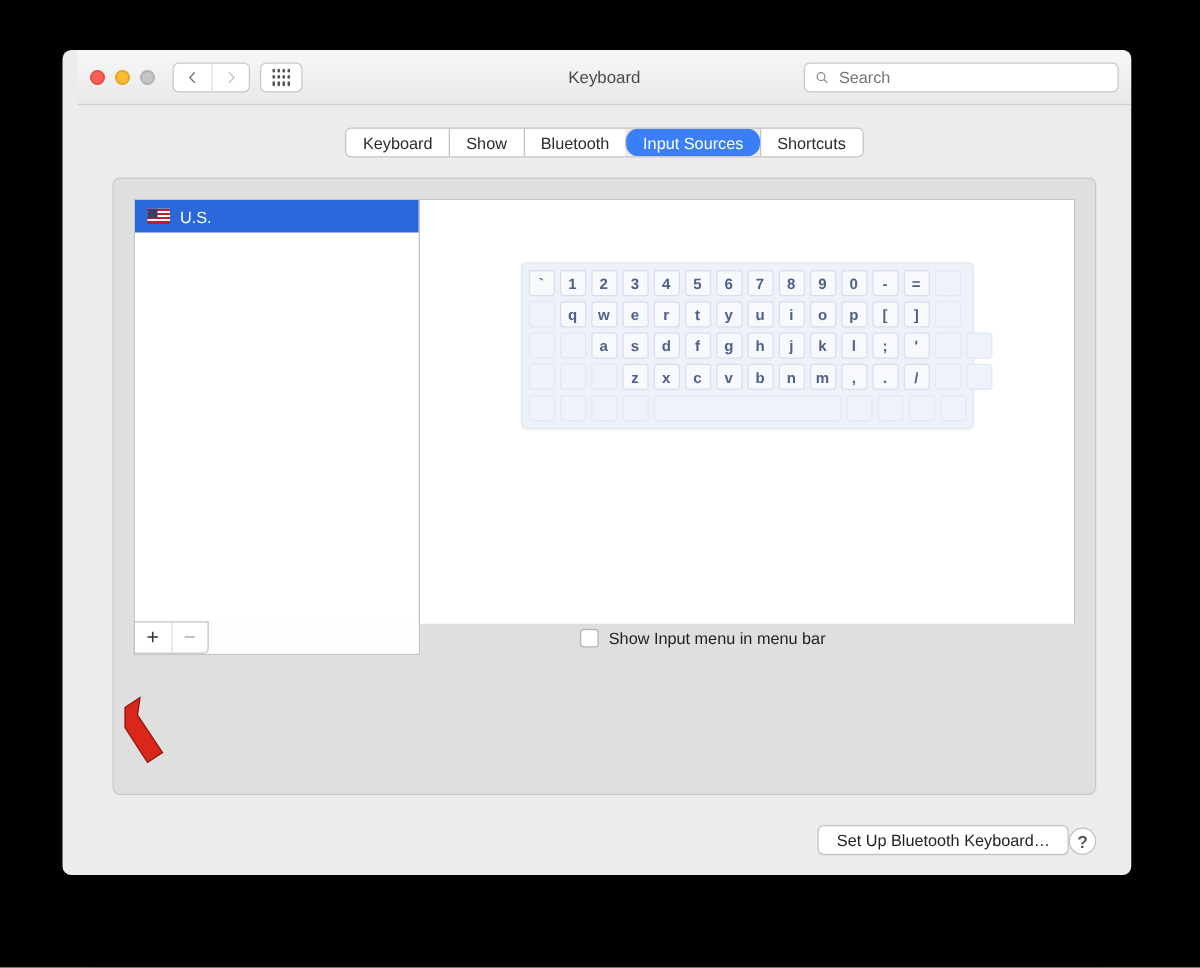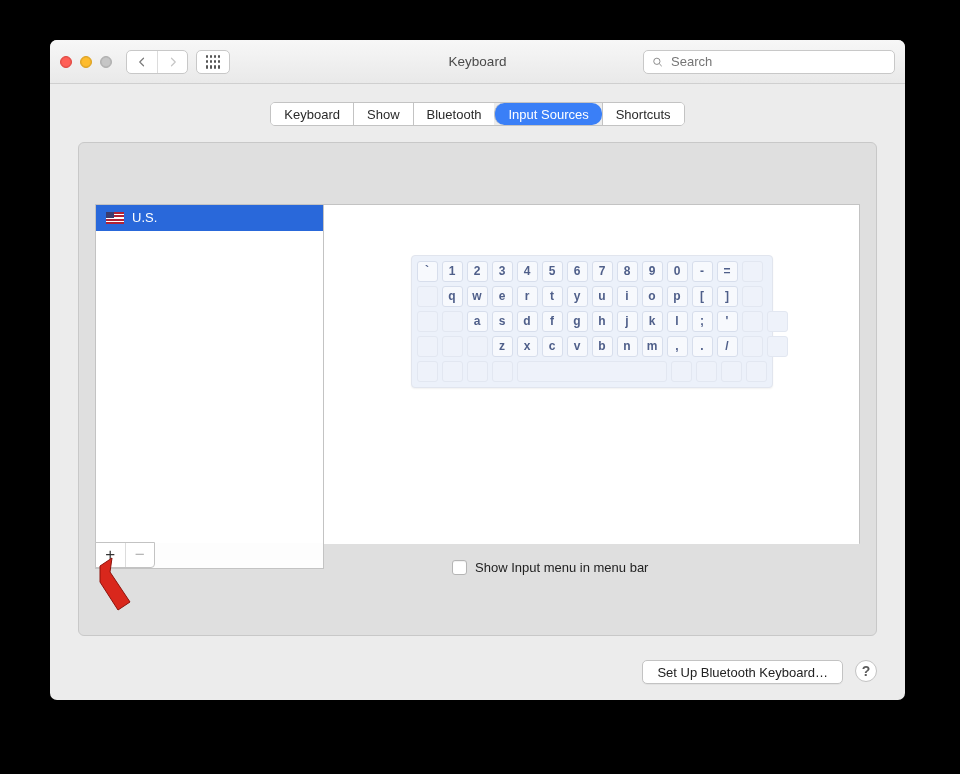--- a/index.html
+++ b/index.html
@@ -18,20 +18,21 @@
     left: 50px;
     top: 40px;
     width: 855px;
     height: 660px;
     background: #ececec;
     border-radius: 7px;
     box-shadow: 0 22px 55px rgba(0,0,0,0.55), 0 0 0 1px rgba(0,0,0,0.15);
     overflow: hidden;
     display: flex;
     flex-direction: column;
+    padding-left: 12px;
   }
   
   .titlebar {
     height: 44px;
     background: linear-gradient(#f7f7f7,#e9e9e9);
     border-bottom: 1px solid #cfcfcf;
     display: flex;
     align-items: center;
     padding: 0 10px;
     position: relative;
@@ -100,21 +101,20 @@
   .tab.active { background:#3a7ff7;color:#fff;border-radius:10px;}
   .panel {
     margin-top:16px;
     flex:1;
     background:#dfdfdf;
     border:1px solid #c8c8c8;
     border-radius:6px;
     padding:16px;
     display:flex;flex-direction:column;
     position:relative;
-    justify-content:center;
   }
   .splitter{
     display:flex;
     height:340px;
     background:#fff;
     border:1px solid #c3c3c3;
     border-bottom:0;
     border-radius:1px;
   }
   .sidebar{
@@ -155,22 +155,22 @@
   }
   .pmbtn{flex:1;display:flex;align-items:center;justify-content:center;font-size:17px;color:#333;}
   .pmbtn + .pmbtn{border-left:1px solid #dcdcdc;color:#b4b4b4;}
   .listbottom{
     height:26px;border:1px solid #c3c3c3;border-top:0;background:#fdfdfd;
     width:229px;position:relative;margin-top:-1px;border-radius:0 0 0 1px;
   }
   .listbottom .pmgrp{position:absolute;left:-1px;top:-1px;border-top:1px solid #c3c3c3;border-radius:0 0 4px 0;}
   .chk{width:15px;height:15px;background:#fff;border:1px solid #b5b5b5;border-radius:3px;box-shadow:inset 0 1px 1px rgba(0,0,0,0.06);}
   .chklabel{font-size:13px;color:#222;}
-  .chkrow{display:flex;align-items:center;gap:8px;margin-left:128px;margin-top:16px;}
-  .footer{display:flex;justify-content:flex-end;align-items:flex-start;gap:12px;padding:10px 28px 16px 28px;}
+  .chkrow{display:flex;align-items:center;gap:8px;margin-left:128px;margin-top:4px;}
+  .footer{display:flex;justify-content:flex-end;align-items:flex-end;gap:0;padding:10px 28px 16px 28px;}
   .btn{
     height:24px;padding:0 14px;background:#fff;border:1px solid #c3c3c3;border-radius:5px;
     display:flex;align-items:center;font-size:13px;color:#222;box-shadow:0 1px 0 rgba(0,0,0,0.04);
   }
   .help{width:22px;height:22px;border:1px solid #c3c3c3;border-radius:50%;display:flex;align-items:center;justify-content:center;color:#5a5a5a;background:#fff;font-size:14px;font-weight:600;}
   
   .cursor-arrow{
     position:absolute;left:94px;top:556px;width:40px;height:60px;pointer-events:none;z-index:30;
   }
 </style>

